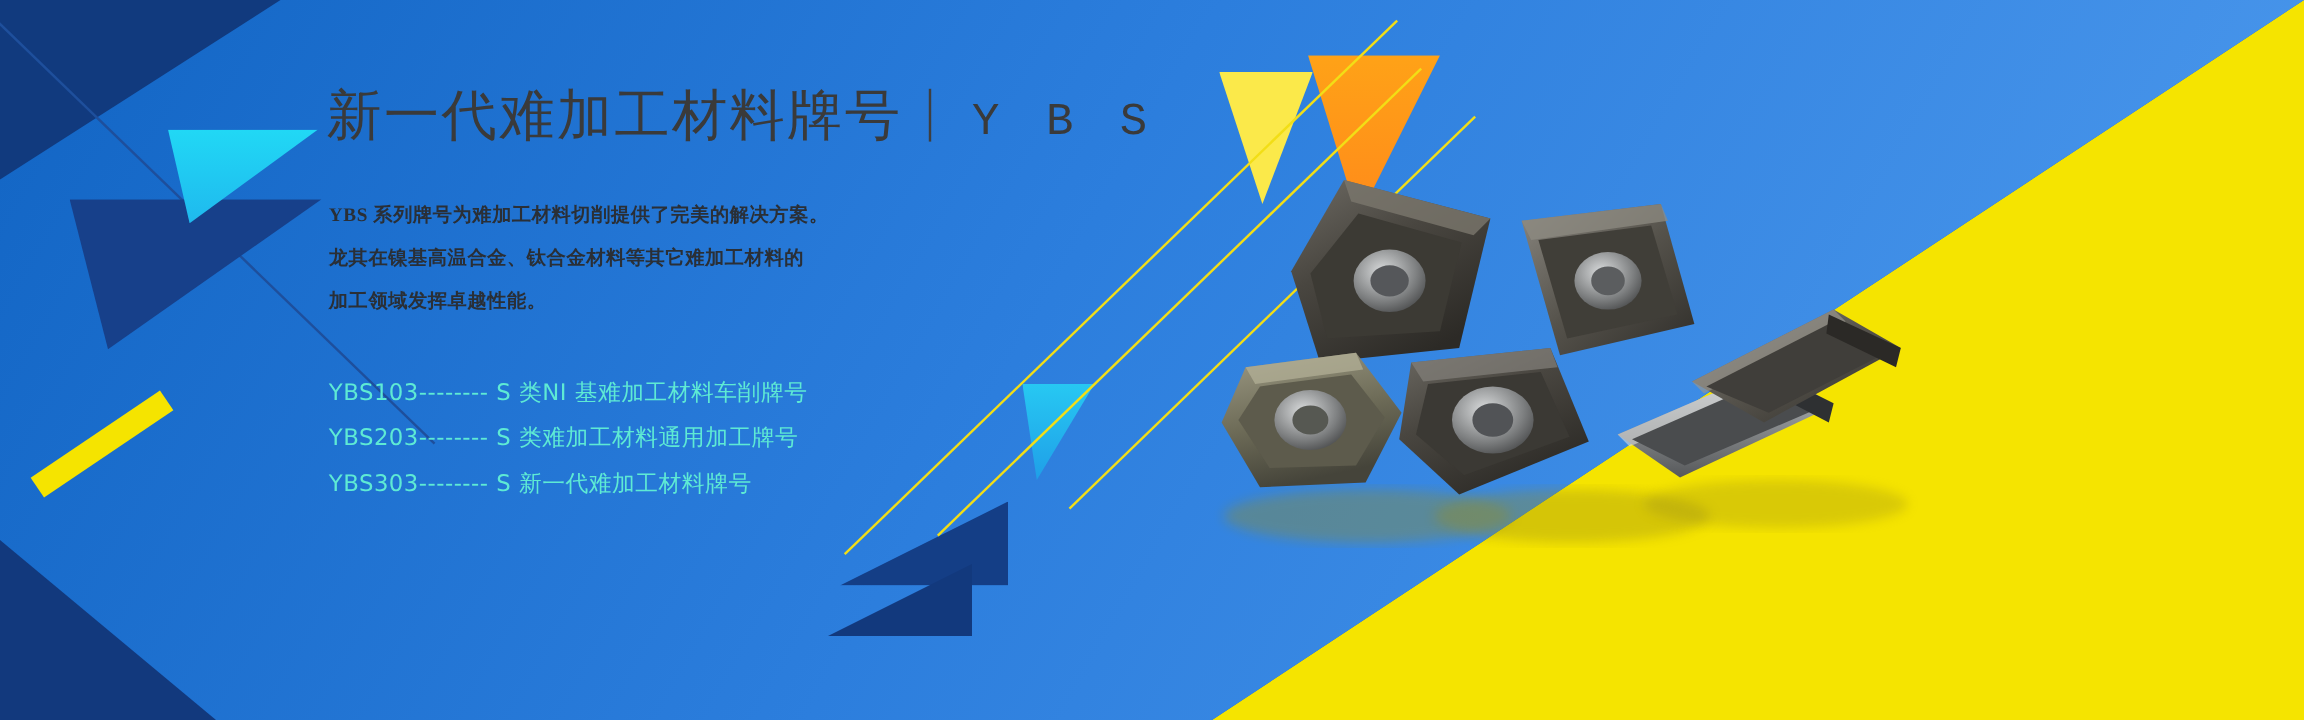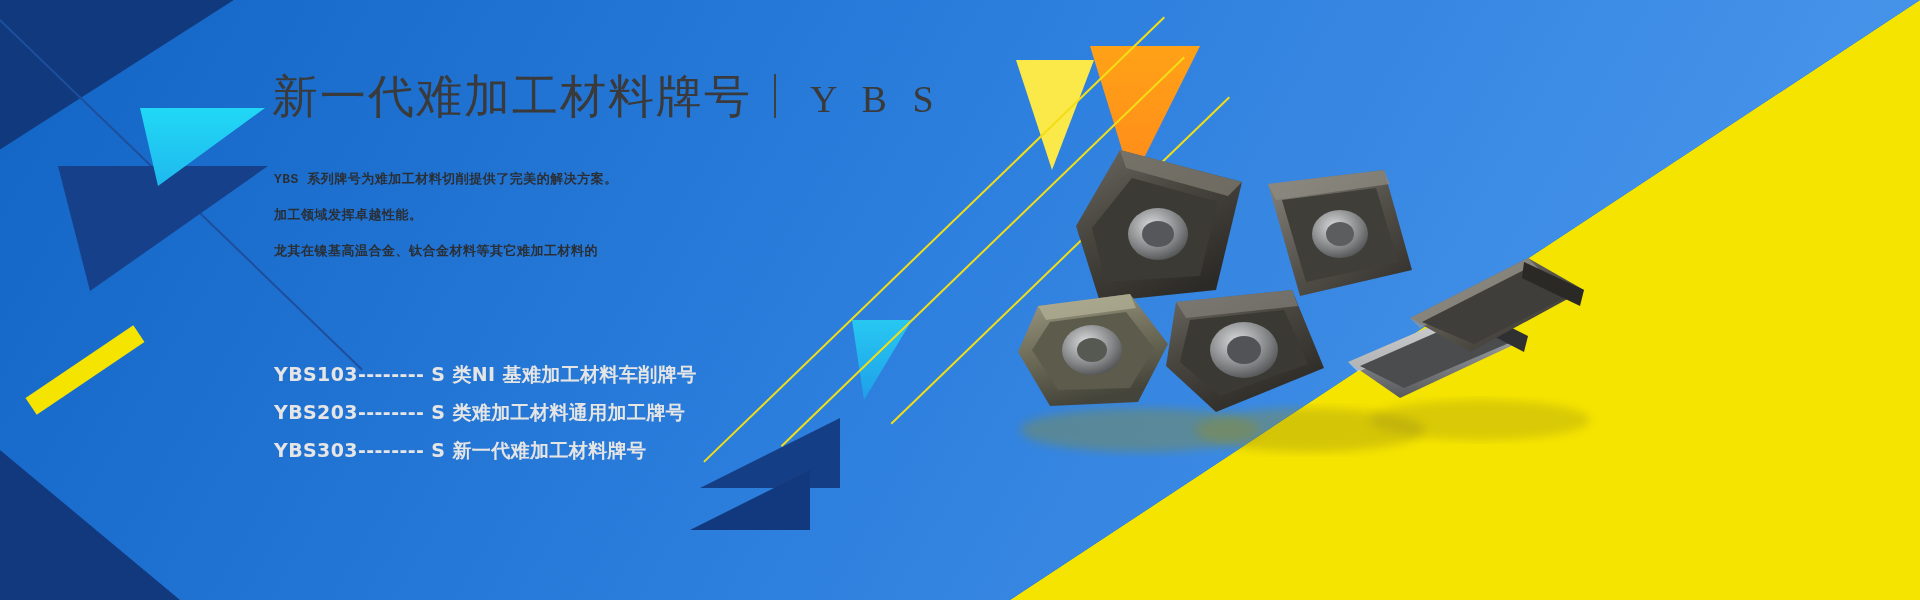--- a/index.html
+++ b/index.html
@@ -105,57 +105,56 @@
     z-index:6;
   }
   .headline{
     position:absolute; left:0; top:66px;
     display:flex; align-items:baseline;
     white-space:nowrap;
     color:#3a3a3a;
     font-size:46px;
     font-weight:400;
     letter-spacing:2px;
-    font-family:Liberation Serif, serif;
+    font-family:Liberation Mono, monospace;
   }
   .headline .cn{ font-size:46px; }
   .headline .divider{
     display:inline-block;
     width:2px; height:44px;
     background:#3f3f3f;
     margin:0 16px 0 22px;
     position:relative; top:6px;
   }
   .headline .en{
     font-size:38px;
     letter-spacing:8px;
     color:#3a3a3a;
     margin-left:18px;
   }
 
   .desc{
     position:absolute; left:2px; top:162px;
     color:#2a2f36;
-    font-size:13px;
+    font-size:16px;
     line-height:36px;
     font-weight:700;
     letter-spacing:.5px;
-    font-family:Liberation Mono, monospace;
+    font-family:Liberation Serif, serif;
   }
   .desc div{ white-space:nowrap; }
 
   .grades{
     position:absolute; left:2px; top:308px;
-    color:#e5e5e5;
+    color:#5eead4;
     font-size:19px;
     line-height:38px;
-    font-weight:700;
+    font-weight:400;
     letter-spacing:.4px;
     font-family:"DejaVu Sans","Liberation Sans",sans-serif;
-    margin-top:47px;
   }
   .grades div{ white-space:nowrap; }
 
   
   .products{
     position:absolute;
     left:980px; top:130px;
     width:620px; height:350px;
     z-index:5;
   }
@@ -189,22 +188,22 @@
   <div class="content">
 
     <div class="headline">
       <span class="cn">新一代难加工材料牌号</span>
       <span class="divider"></span>
       <span class="en">Y B S</span>
     </div>
 
     <div class="desc">
       <div>YBS 系列牌号为难加工材料切削提供了完美的解决方案。</div>
+      <div>龙其在镍基高温合金、钛合金材料等其它难加工材料的</div>
       <div>加工领域发挥卓越性能。</div>
-      <div>龙其在镍基高温合金、钛合金材料等其它难加工材料的</div>
     </div>
 
     <div class="grades">
       <div>YBS103-------- S 类NI 基难加工材料车削牌号</div>
       <div>YBS203-------- S 类难加工材料通用加工牌号</div>
       <div>YBS303-------- S 新一代难加工材料牌号</div>
     </div>
 
   </div>
 

